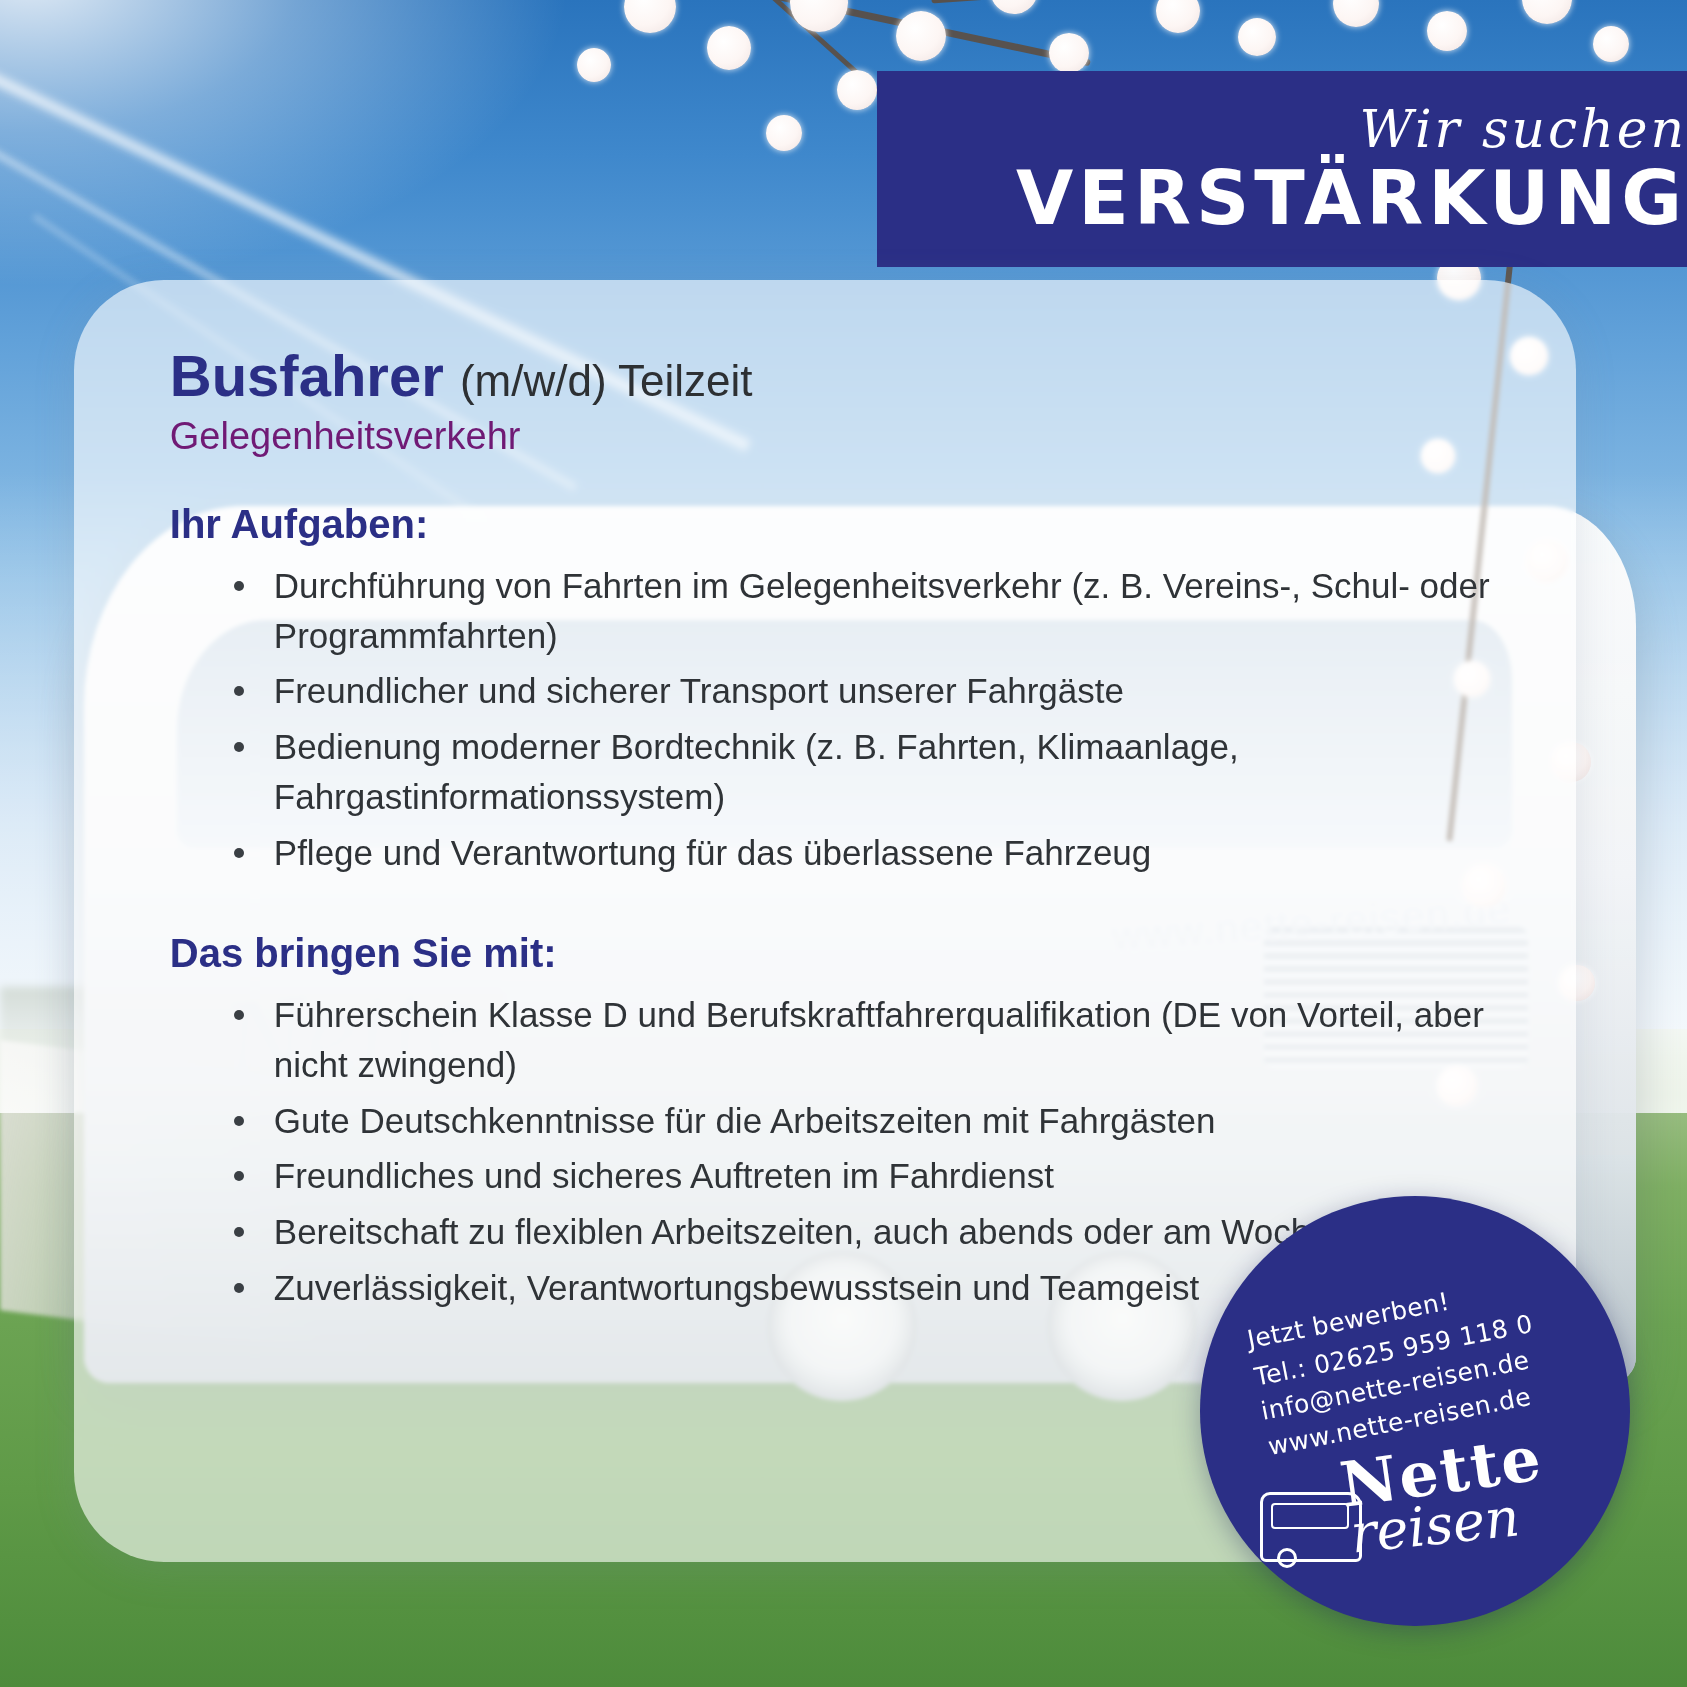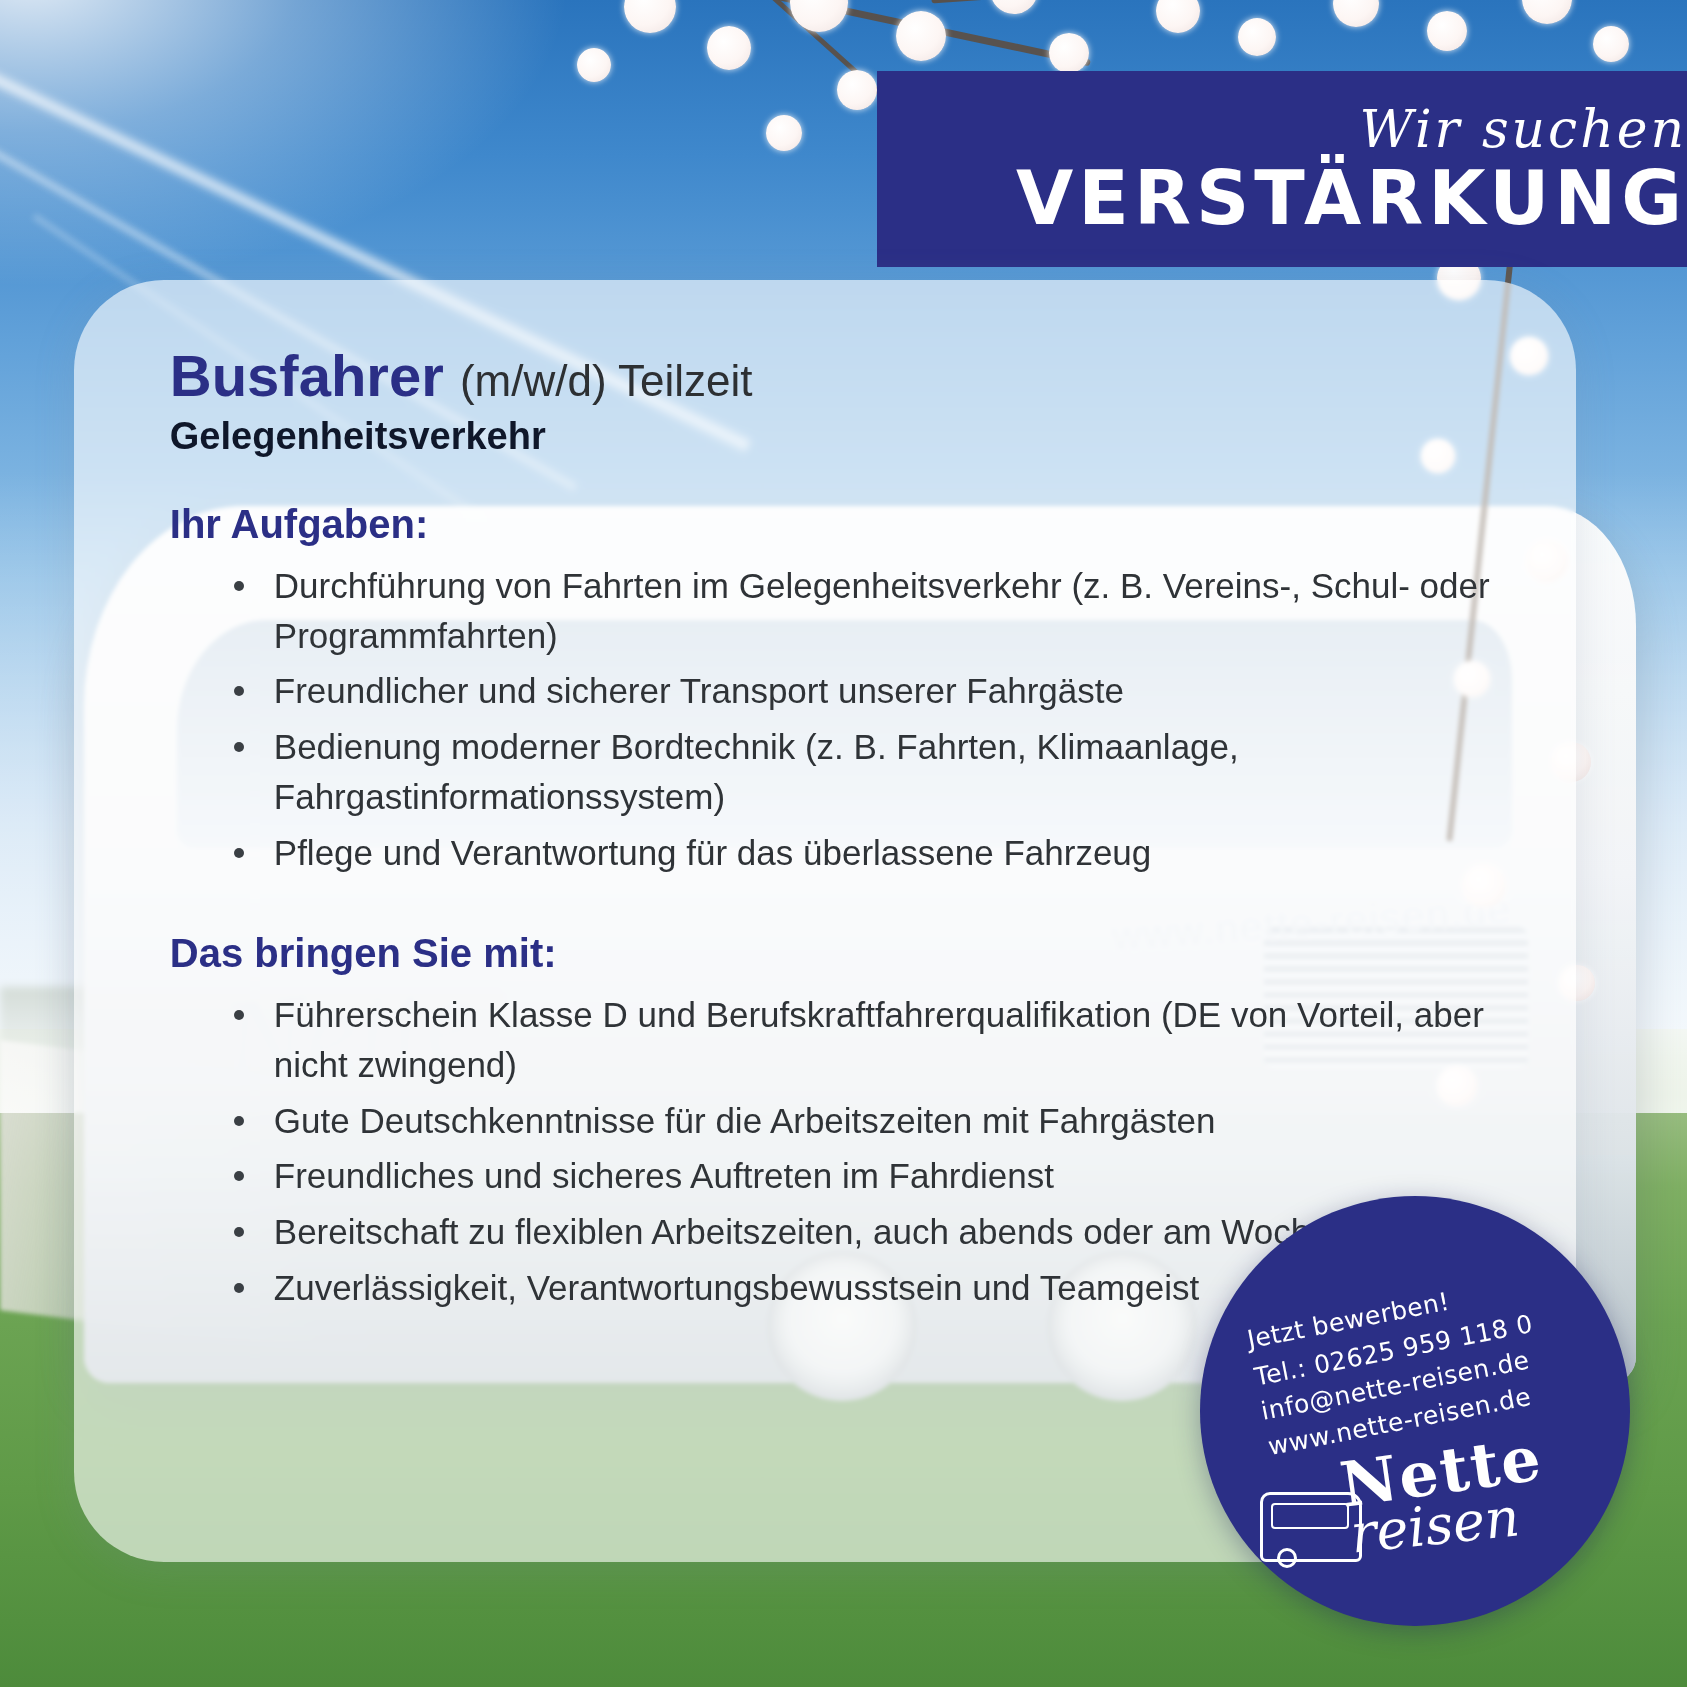--- a/index.html
+++ b/index.html
@@ -227,23 +227,23 @@
     font-weight: bold;
     margin: 0 0 6px 0;
     line-height: 1.12;
   }
   .job-title .sub {
     font-weight: normal;
     font-size: 44px;
     color: #2d3033;
   }
   .job-subtitle {
-    color: #0f172a;
+    color: #701a75;
     font-size: 38px;
-    font-weight: bold;
+    font-weight: normal;
     margin: 0 0 44px 0;
   }
 
   .section-heading {
     color: #2b2f86;
     font-size: 40px;
     font-weight: bold;
     margin: 0 0 14px 0;
   }
   .bullets {

